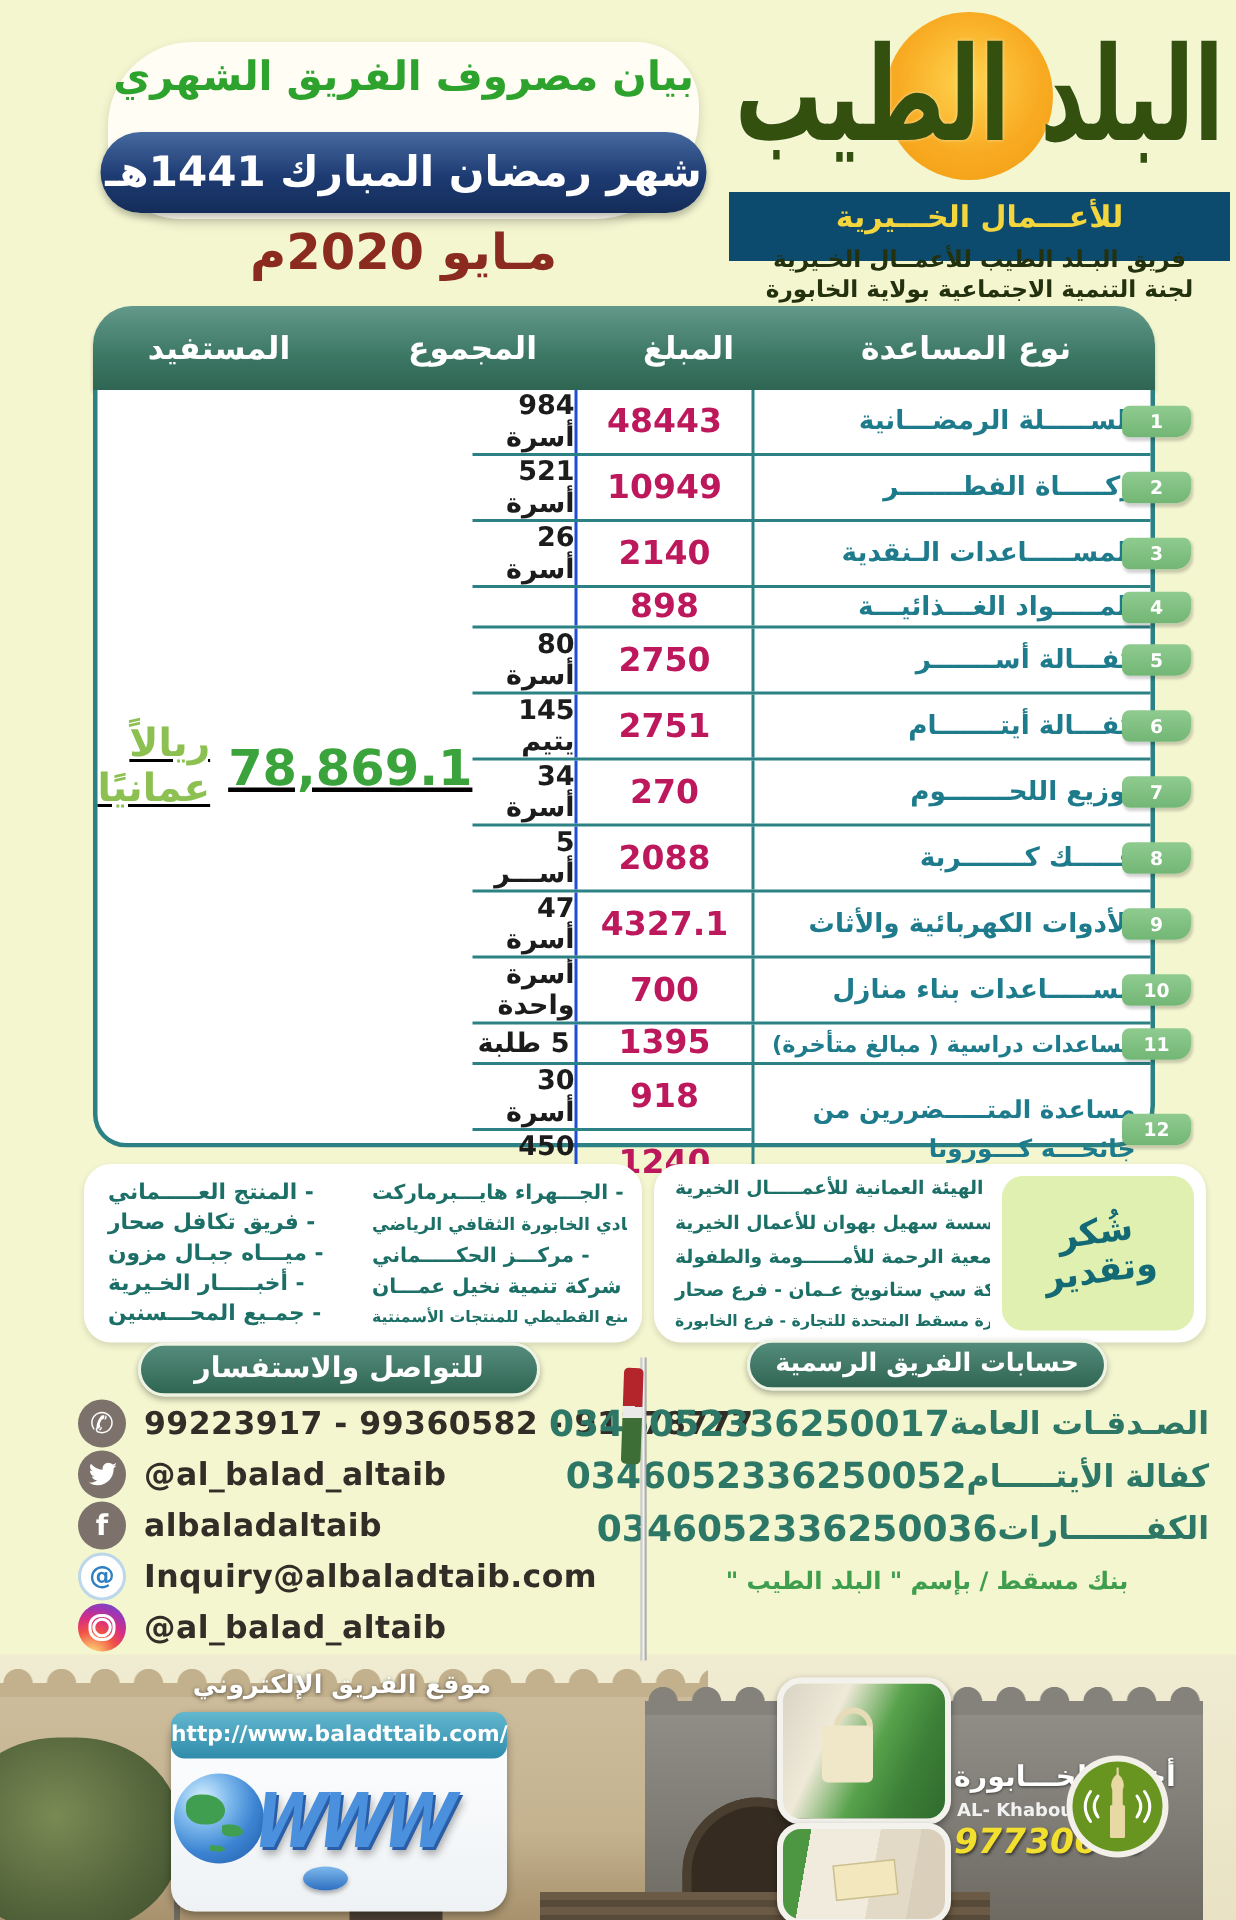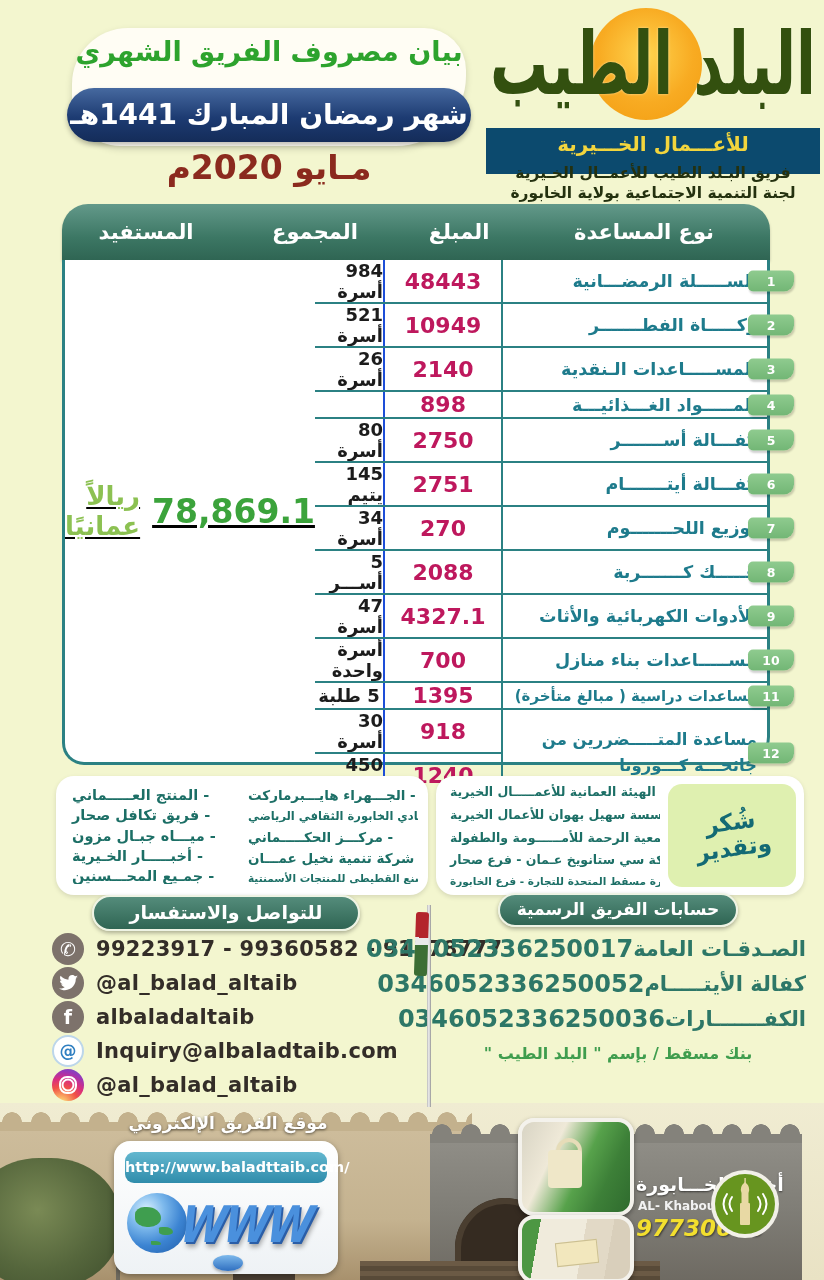--- a/index.html
+++ b/index.html
@@ -133,21 +133,21 @@
     border-radius:50px 50px 0 0;box-shadow:inset 0 0 0 6px #4a3e30;}
   .door-left{position:absolute;left:233px;top:105px;width:62px;height:72px;background:#4c4034;
     border-radius:31px 31px 0 0;}
   .steps{position:absolute;left:360px;top:158px;width:300px;height:19px;
     background:repeating-linear-gradient(180deg,#6b5a45 0 5px,#584a38 5px 10px);}
 
   .site-label{position:absolute;left:118px;top:10px;width:220px;text-align:center;color:#fff;
     font-size:17px;font-weight:bold;text-shadow:0 1px 3px rgba(0,0,0,.6);}
   .site-card{position:absolute;left:114px;top:38px;width:224px;height:133px;border-radius:16px;
     background:linear-gradient(180deg,#ffffff,#eef2f5);box-shadow:0 2px 6px rgba(0,0,0,.35);
-    padding:11px;box-sizing:border-box;}
+    padding:0;box-sizing:border-box;}
   .site-url{height:31px;border-radius:9px;background:linear-gradient(180deg,#63b7cf 0%,#2f8cab 100%);
     color:#fff;font-size:14.5px;font-weight:bold;text-align:center;line-height:31px;direction:ltr;}
   .www-wrap{position:relative;height:90px;}
   .globe{position:absolute;left:2px;top:10px;width:60px;height:60px;border-radius:50%;
     background:radial-gradient(circle at 32% 28%,#d9f0ff 0%,#7db9ec 30%,#3c84d2 60%,#1f5ca8 100%);}
   .globe::before{content:"";position:absolute;left:8px;top:14px;width:26px;height:20px;background:#3f9e4f;
     border-radius:40% 60% 50% 50%;box-shadow:18px 14px 0 -6px #3f9e4f,8px 26px 0 -8px #3f9e4f;}
   .www-letters{position:absolute;left:60px;top:12px;font-size:42px;font-weight:bold;font-style:italic;
     color:#4a90dd;letter-spacing:-3px;transform:skewX(-8deg) scaleY(1.2);transform-origin:left top;
     text-shadow:2px 2px 0 #2a5ea8,3px 4px 5px rgba(0,0,0,.35);direction:ltr;}

